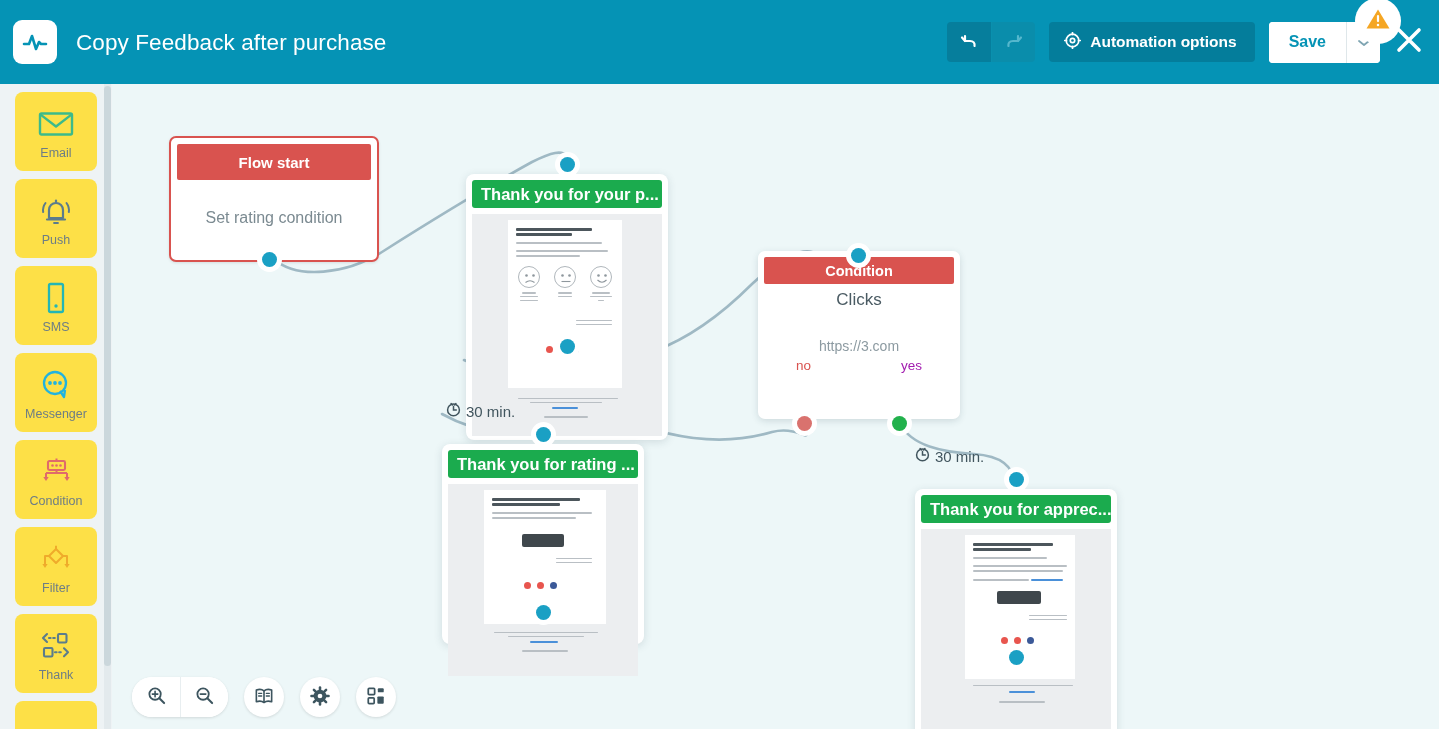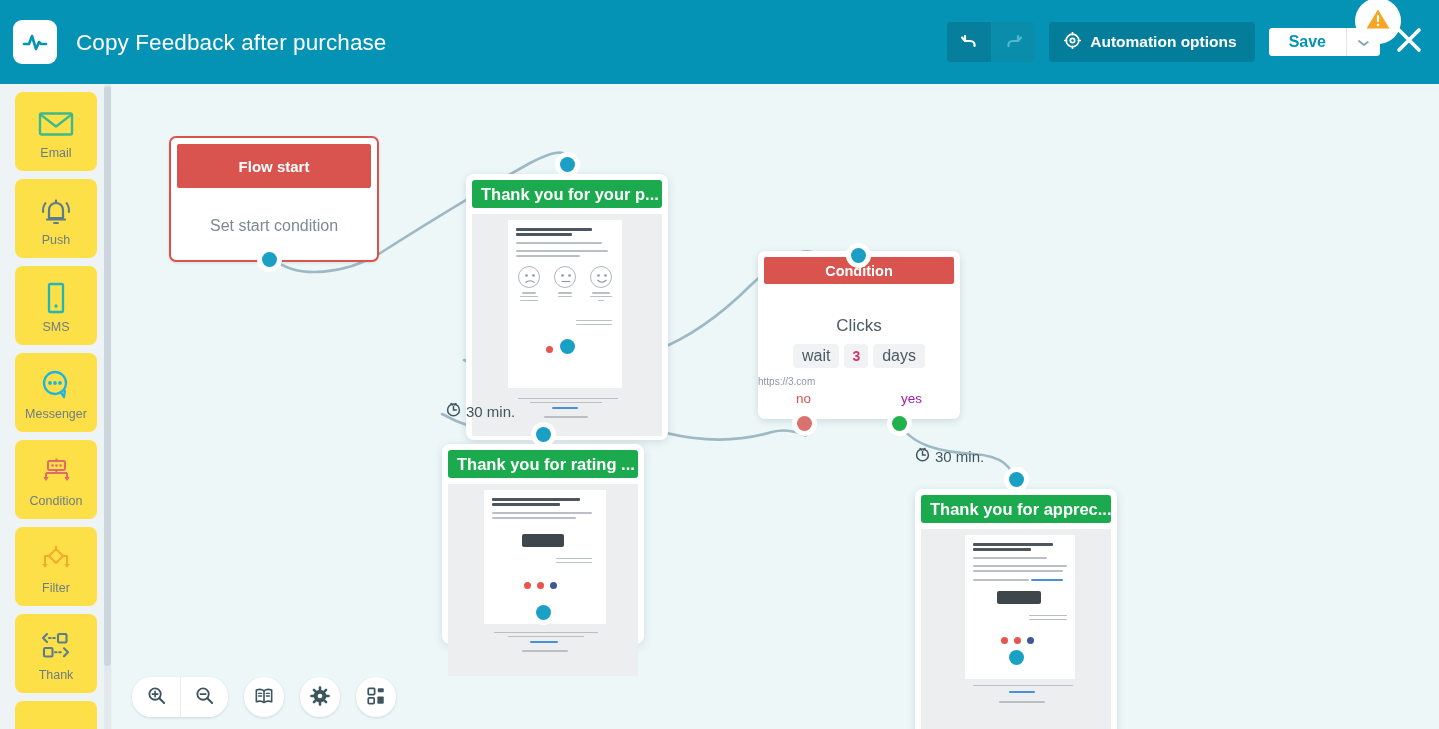--- a/index.html
+++ b/index.html
@@ -39,21 +39,21 @@
   .hist-btn + .hist-btn { border-left: 1px solid #0a90ae; }
   .hist-btn.redo { background: #0a8dab; }
 
   #automation-options {
     height: 40px; margin-left: 14px; padding: 0 18px 0 15px;
     background: #047d9b; border-radius: 4px; color: #fff;
     display: flex; align-items: center; gap: 9px;
     font-size: 15.5px; font-weight: 700; cursor: pointer; border: none;
   }
 
-  .save-group { display: flex; margin-left: 14px; height: 28px; border-radius: 4px; overflow: hidden; background: #fff; }
+  .save-group { display: flex; margin-left: 14px; height: 41px; border-radius: 4px; overflow: hidden; background: #fff; }
   #save-button {
     background: #fff; color: #0593b5; font-size: 16px; font-weight: 700;
     padding: 0 20px; display: flex; align-items: center; cursor: pointer; border: none;
   }
   #save-caret {
     background: #fff; width: 34px; display: flex; align-items: center; justify-content: center;
     border-left: 1px solid #dfe7ea; cursor: pointer;
   }
   #warning-badge {
     position: absolute; right: 38px; top: -2px;
@@ -98,46 +98,46 @@
 
   .node { position: absolute; }
 
   
   #node-flow-start {
     left: 57px; top: 52px; width: 210px; height: 126px;
     background: #fff; border: 2px solid #d9534f; border-radius: 7px;
     box-shadow: 0 1px 3px rgba(0,0,0,.10);
   }
   #flow-start-header {
-    margin: 6px 6px 0; height: 44px; background: #d9534f; color: #fff;
+    margin: 6px 6px 0; height: 36px; background: #d9534f; color: #fff;
     display: flex; align-items: center; justify-content: center;
     font-size: 15px; font-weight: 700; border-radius: 2px;
   }
   #flow-start-body {
     display: flex; align-items: center; justify-content: center;
     height: 76px; color: #7b8a91; font-size: 16px;
   }
 
   
   #node-condition {
     left: 646px; top: 167px; width: 202px; height: 168px;
     background: #fff; border-radius: 7px; box-shadow: 0 2px 7px rgba(40,70,80,.16);
   }
   #condition-header {
     margin: 6px 6px 0; height: 27px; background: #d9534f; color: #fff;
     display: flex; align-items: center; justify-content: center;
     font-size: 14.5px; font-weight: 700; border-radius: 2px;
   }
-  #condition-metric { text-align: center; font-size: 17px; color: #4a5b63; margin-top: 32px; }
+  #condition-metric { text-align: center; font-size: 17px; color: #4a5b63; margin-top: 6px; }
   #condition-wait-row {
     display: flex; justify-content: center; align-items: center; gap: 5px; margin-top: 8px;
   }
   .pill { background: #f0f2f3; border-radius: 4px; padding: 3px 9px; font-size: 16px; color: #4a5b63; }
   .pill.num { color: #d6336c; font-weight: 700; font-size: 14px; padding: 4px 8px; }
-  #condition-url { font-size: 10px; color: #8c9aa1; margin-top: 8px; }
+  #condition-url { text-align: center; font-size: 14px; color: #8c9aa1; margin-top: 28px; }
   #condition-branches {
     display: flex; justify-content: space-between; padding: 0 38px; margin-top: 4px;
   }
   #branch-no { color: #d9534f; font-size: 13.5px; }
   #branch-yes { color: #a21caf; font-size: 13.5px; }
 
   
   .node-email { background: #fff; border-radius: 8px; box-shadow: 0 2px 8px rgba(40,70,80,.15); margin-top: 14px; }
   .email-header {
     margin: 6px 6px 0; height: 28px; background: #1bab4e; color: #fff;
@@ -389,21 +389,21 @@
         <path d="M788 340 C 800 362, 830 368, 862 370 C 890 372, 900 382, 904 400"></path>
       </g>
       <g fill="none" stroke="#9fb9c4" stroke-width="2.6" stroke-linecap="round">
         <path d="M455 262 C 420 290, 380 290, 352 276"></path>
         <path d="M330 330 C 370 352, 400 350, 430 340"></path>
       </g>
     </svg>
 
     <div class="node" id="node-flow-start">
       <div id="flow-start-header">Flow start</div>
-      <div id="flow-start-body">Set start condition</div>
+      <div id="flow-start-body">Set rating condition</div>
     </div>
     <div class="dot" style="left:145px; top:163px;"></div>
 
     <div class="node node-email" id="node-email-1" style="left:354px; top:76px; width:202px; height:266px;">
       <div class="email-header">Thank you for your p...</div>
       <div class="email-preview" style="height:222px;">
         <div class="mail-sheet" style="left:36px; top:6px; width:114px; height:168px;"></div>
         <div class="ln dark" style="left:44px; top:14px; width:76px; height:3px;"></div>
         <div class="ln dark" style="left:44px; top:19px; width:56px; height:3px;"></div>
         <div class="ln" style="left:44px; top:28px; width:86px; height:1.8px;"></div>
@@ -448,25 +448,20 @@
         <div class="ln blue" style="left:80px; top:193px; width:26px; height:1.6px;"></div>
         <div class="ln" style="left:72px; top:202px; width:44px; height:1.6px;"></div>
       </div>
     </div>
     <div class="dot" style="left:443px; top:68px;"></div>
     <div class="dot" style="left:443px; top:250px;"></div>
 
     <div class="node" id="node-condition">
       <div id="condition-header">Condition</div>
       <div id="condition-metric">Clicks</div>
-      <div id="condition-wait-row">
-        <span class="pill">wait</span>
-        <span class="pill num">3</span>
-        <span class="pill">days</span>
-      </div>
       <div id="condition-url">https://3.com</div>
       <div id="condition-branches">
         <span id="branch-no">no</span>
         <span id="branch-yes">yes</span>
       </div>
     </div>
     <div class="dot" style="left:734px; top:159px;"></div>
     <div class="dot red" style="left:680px; top:327px;"></div>
     <div class="dot green" style="left:775px; top:327px;"></div>
 

